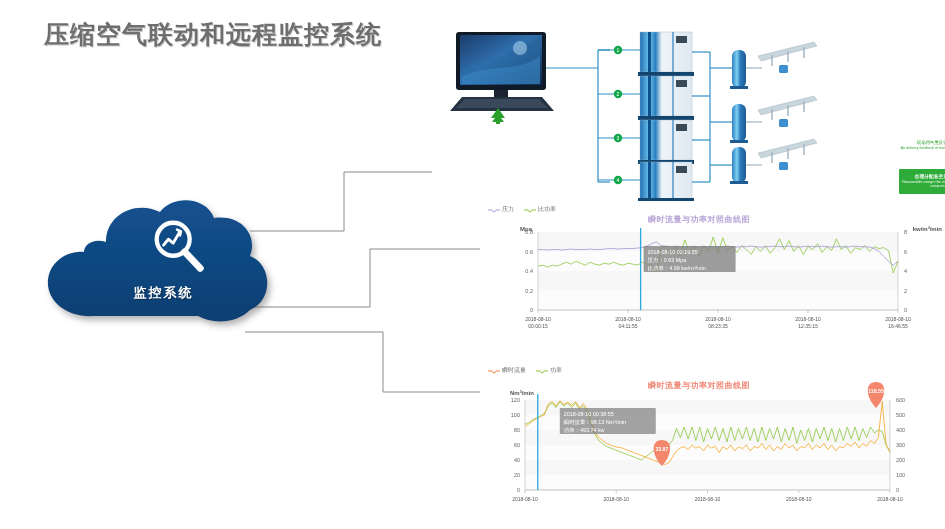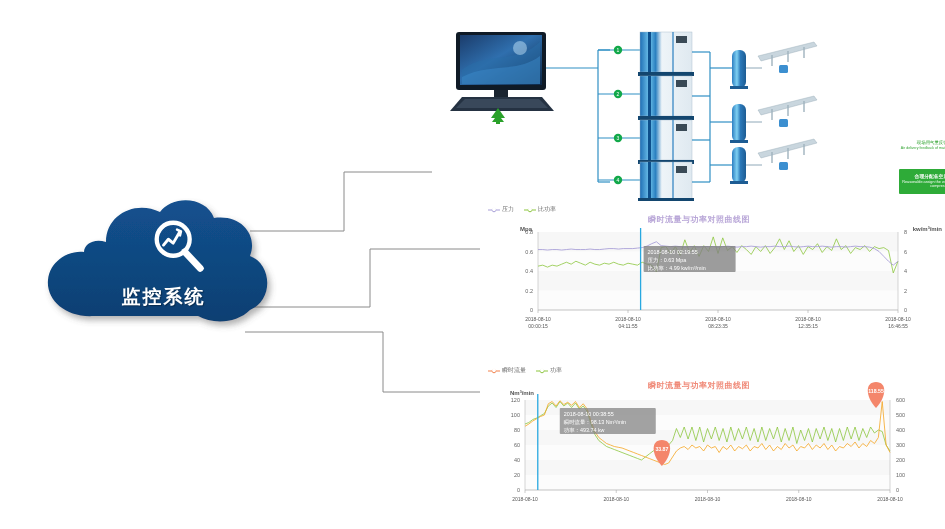--- a/index.html
+++ b/index.html
@@ -16,21 +16,21 @@
     text-shadow:1px 1px 0 #cfcfcf;
     white-space:nowrap;
   }
 
   
   .cloud-wrap{position:absolute;left:36px;top:198px;width:255px;height:135px;}
   .cloud-svg{position:absolute;left:0;top:0;}
   .cloud-icon{position:absolute;left:112px;top:18px;width:62px;height:62px;}
   .cloud-label{
     position:absolute;left:0;top:86px;width:255px;text-align:center;
-    color:#ffffff;font-size:19px;font-weight:bold;letter-spacing:2px;
+    color:#ffffff;font-size:13px;font-weight:bold;letter-spacing:2px;
     text-shadow:1px 1px 1px rgba(0,0,0,.35);
   }
 
   
   .connectors{position:absolute;left:0;top:0;width:945px;height:529px;pointer-events:none;}
 
   
   .diagram{position:absolute;left:432px;top:22px;width:513px;height:180px;}
   .mon-caption{
     position:absolute;left:459px;top:118px;width:100px;text-align:center;
@@ -58,20 +58,21 @@
   .legend .mk::after{content:"";position:absolute;left:4px;top:0.5px;width:4px;height:4px;border-radius:50%;background:#fff;box-sizing:border-box;}
 
   .chart-title{position:absolute;font-size:8px;font-weight:bold;letter-spacing:.5px;}
   .axis-unit{position:absolute;font-size:6px;color:#555;font-weight:bold;}
 </style>
 </head>
 <body>
 
 <div class="slide">
 
+  <div class="title">压缩空气联动和远程监控系统</div>
 
   <svg class="connectors" viewBox="0 0 945 529">
     <g fill="none" stroke="#8a8a8a" stroke-width="1">
       <path d="M250 231 L344 231 L344 172 L432 172"></path>
       <path d="M252 307 L370 307 L370 249 L485 249"></path>
       <path d="M245 332 L383 332 L383 392 L490 392"></path>
     </g>
   </svg>
 
   <div class="cloud-wrap">

